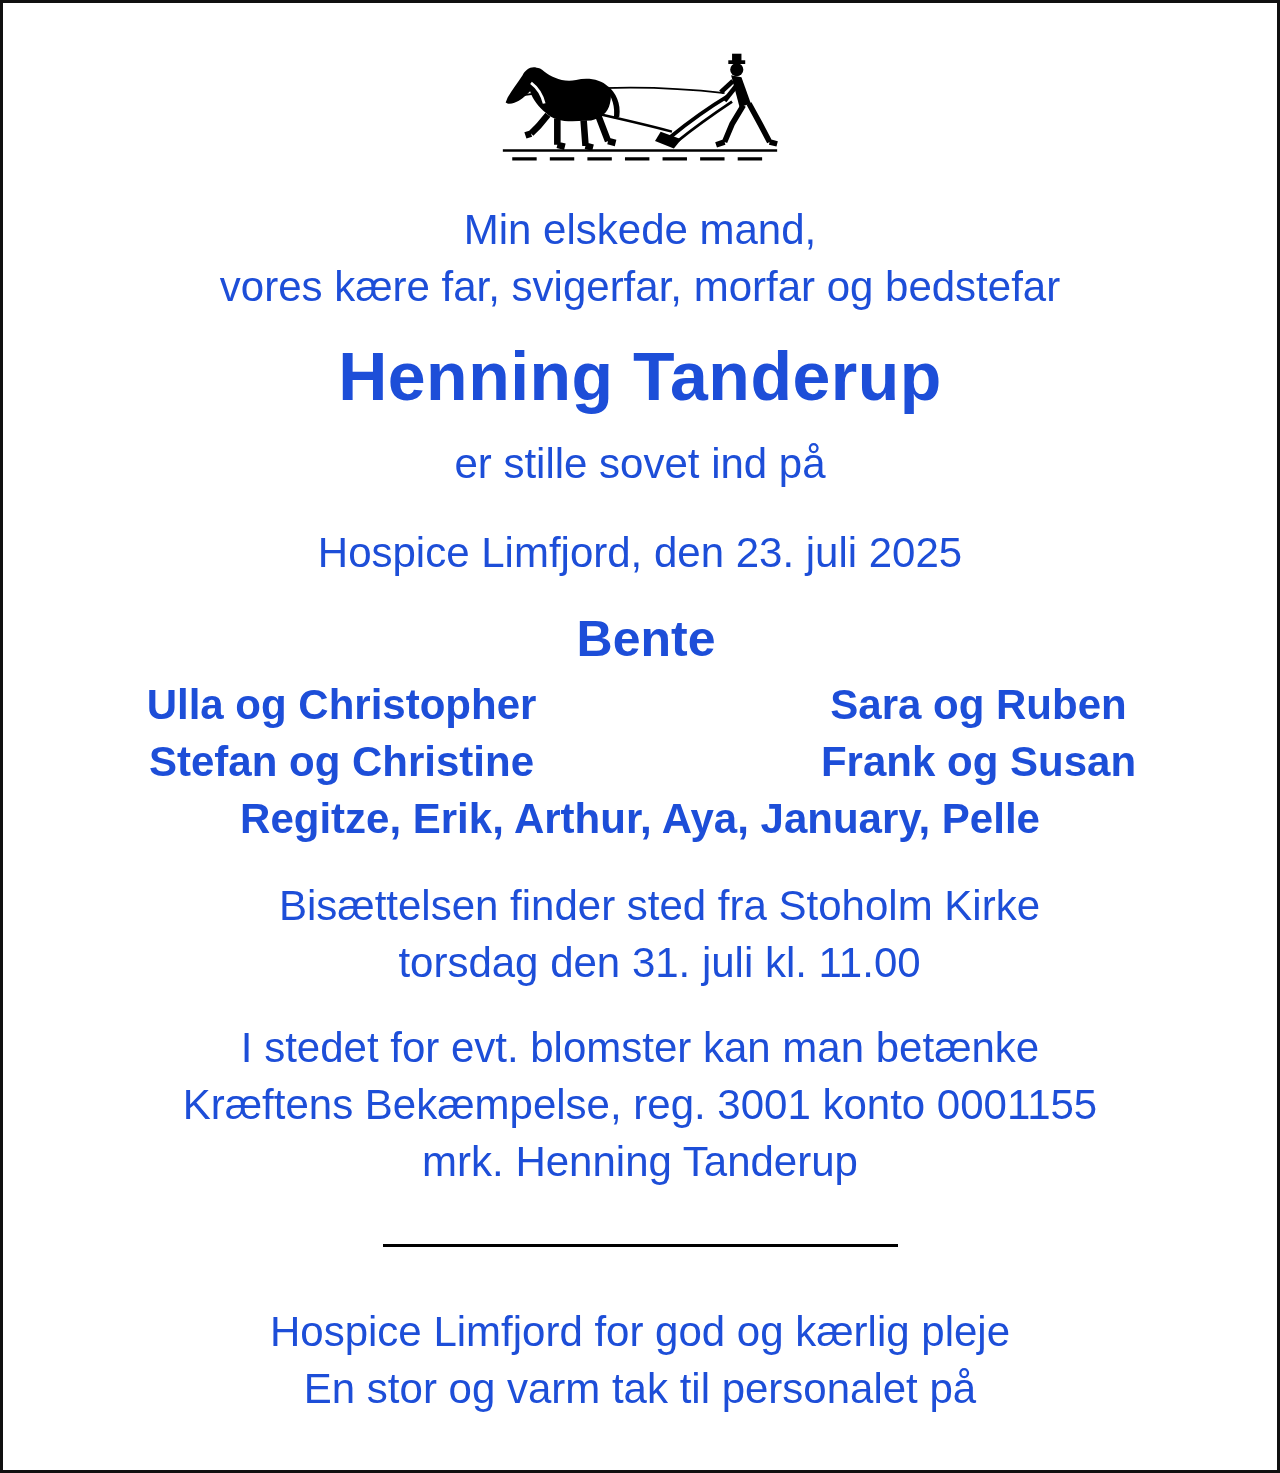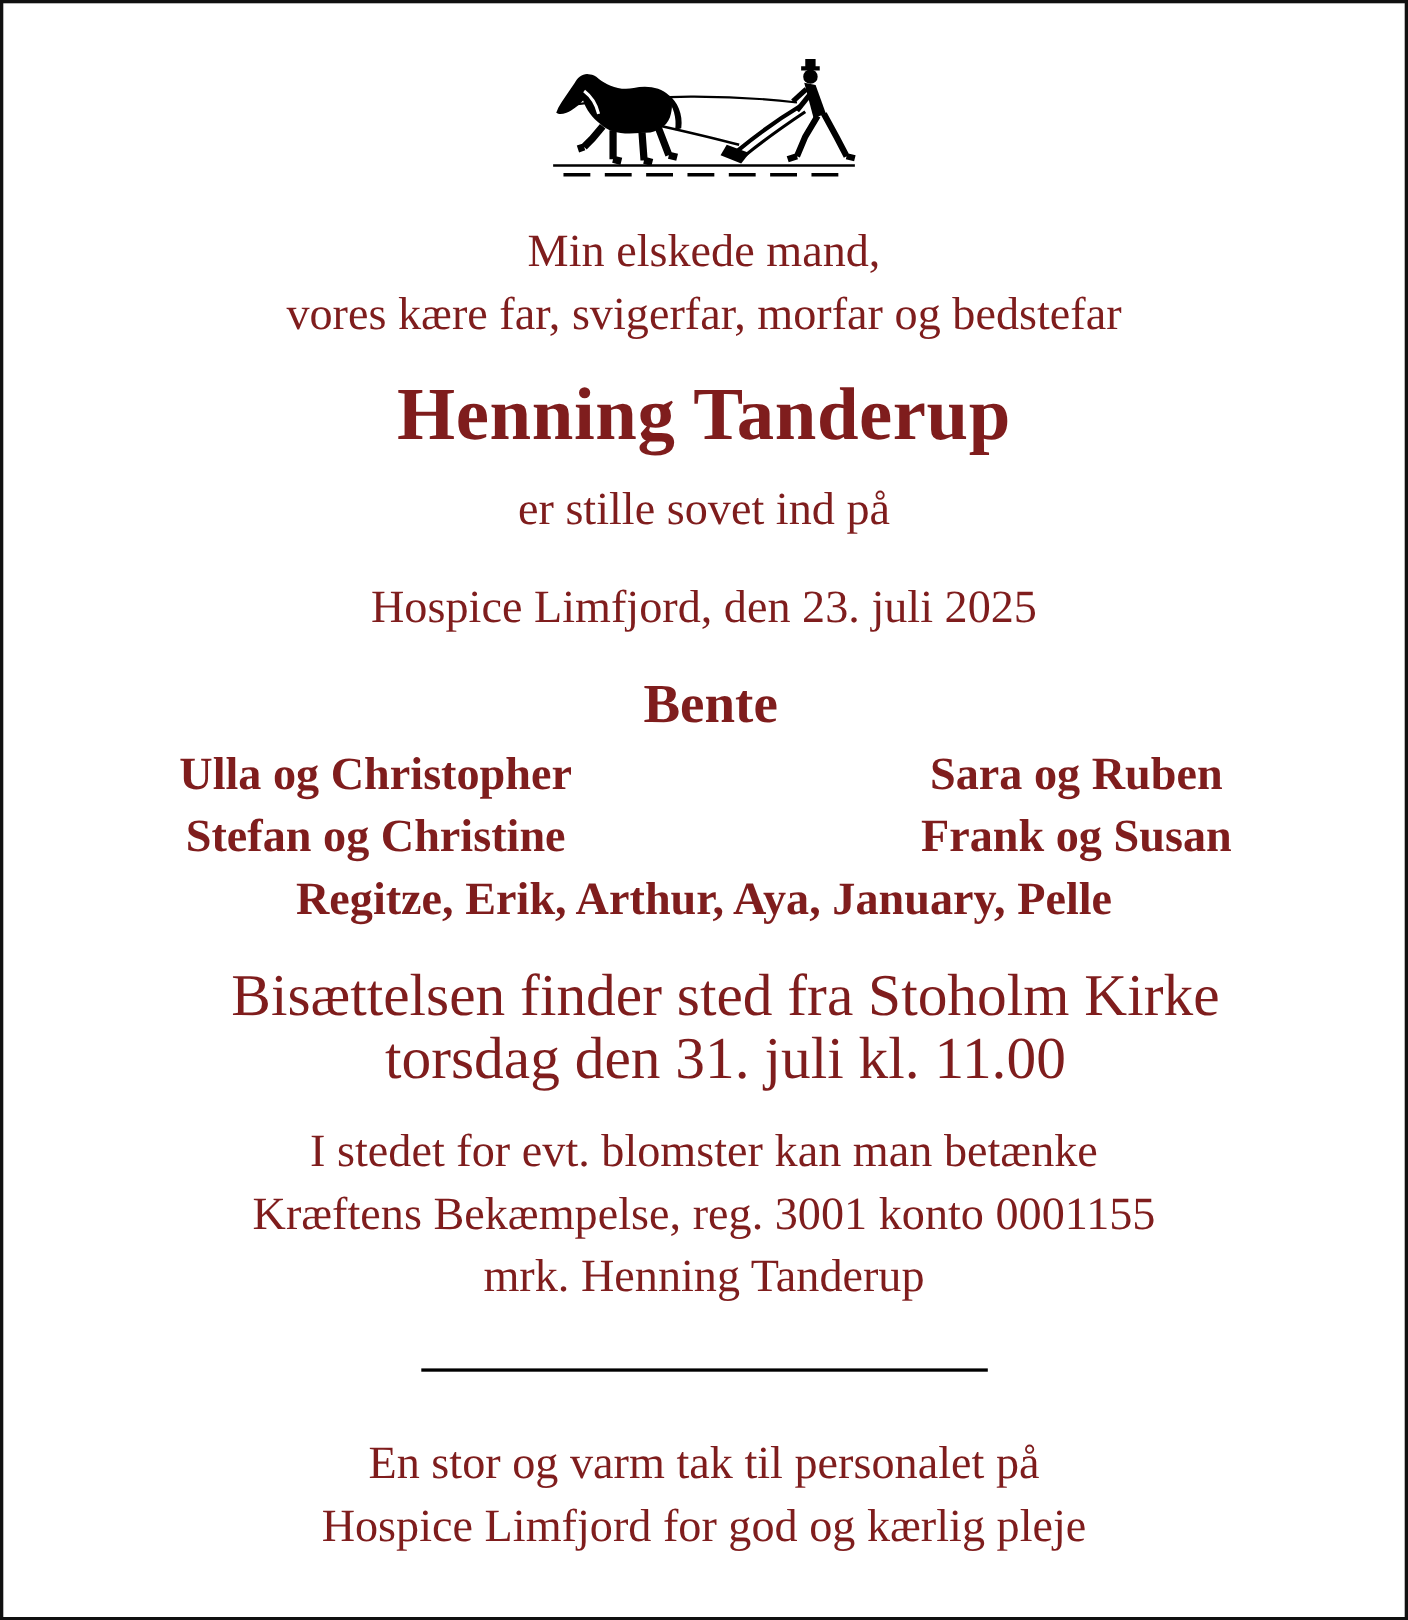--- a/index.html
+++ b/index.html
@@ -7,22 +7,22 @@
     padding: 0;
     background: #ffffff;
   }
   .page {
     position: relative;
     width: 1280px;
     height: 1473px;
     box-sizing: border-box;
     border: 3px solid #101010;
     background: #ffffff;
-    color: #7f1d1d;
-    font-family: Liberation Serif, serif;
+    color: #1d4ed8;
+    font-family: Liberation Sans, sans-serif;
     text-align: center;
     overflow: hidden;
   }
   .emblem-wrap {
     padding-top: 46px;
     height: 124px;
   }
   .intro {
     margin-top: 28px;
     font-size: 42px;
@@ -63,21 +63,21 @@
     font-weight: bold;
     padding-left: 40px;
   }
   .grandchildren {
     font-size: 42px;
     line-height: 57px;
     font-weight: bold;
   }
   .ceremony {
     margin-top: 30px;
-    font-size: 54px;
+    font-size: 42px;
     line-height: 57px;
     margin-left: 39px;
   }
   .donation {
     margin-top: 28px;
     font-size: 42px;
     line-height: 57px;
   }
   .divider {
     margin: 54px auto 0 auto;
@@ -177,17 +177,17 @@
 
   <div class="donation">
     <div>I stedet for evt. blomster kan man betænke</div>
     <div>Kræftens Bekæmpelse, reg. 3001 konto 0001155</div>
     <div>mrk. Henning Tanderup</div>
   </div>
 
   <div class="divider"></div>
 
   <div class="thanks">
+    <div>Hospice Limfjord for god og kærlig pleje</div>
     <div>En stor og varm tak til personalet på</div>
-    <div>Hospice Limfjord for god og kærlig pleje</div>
   </div>
 
 </div>
 
 </body></html>

